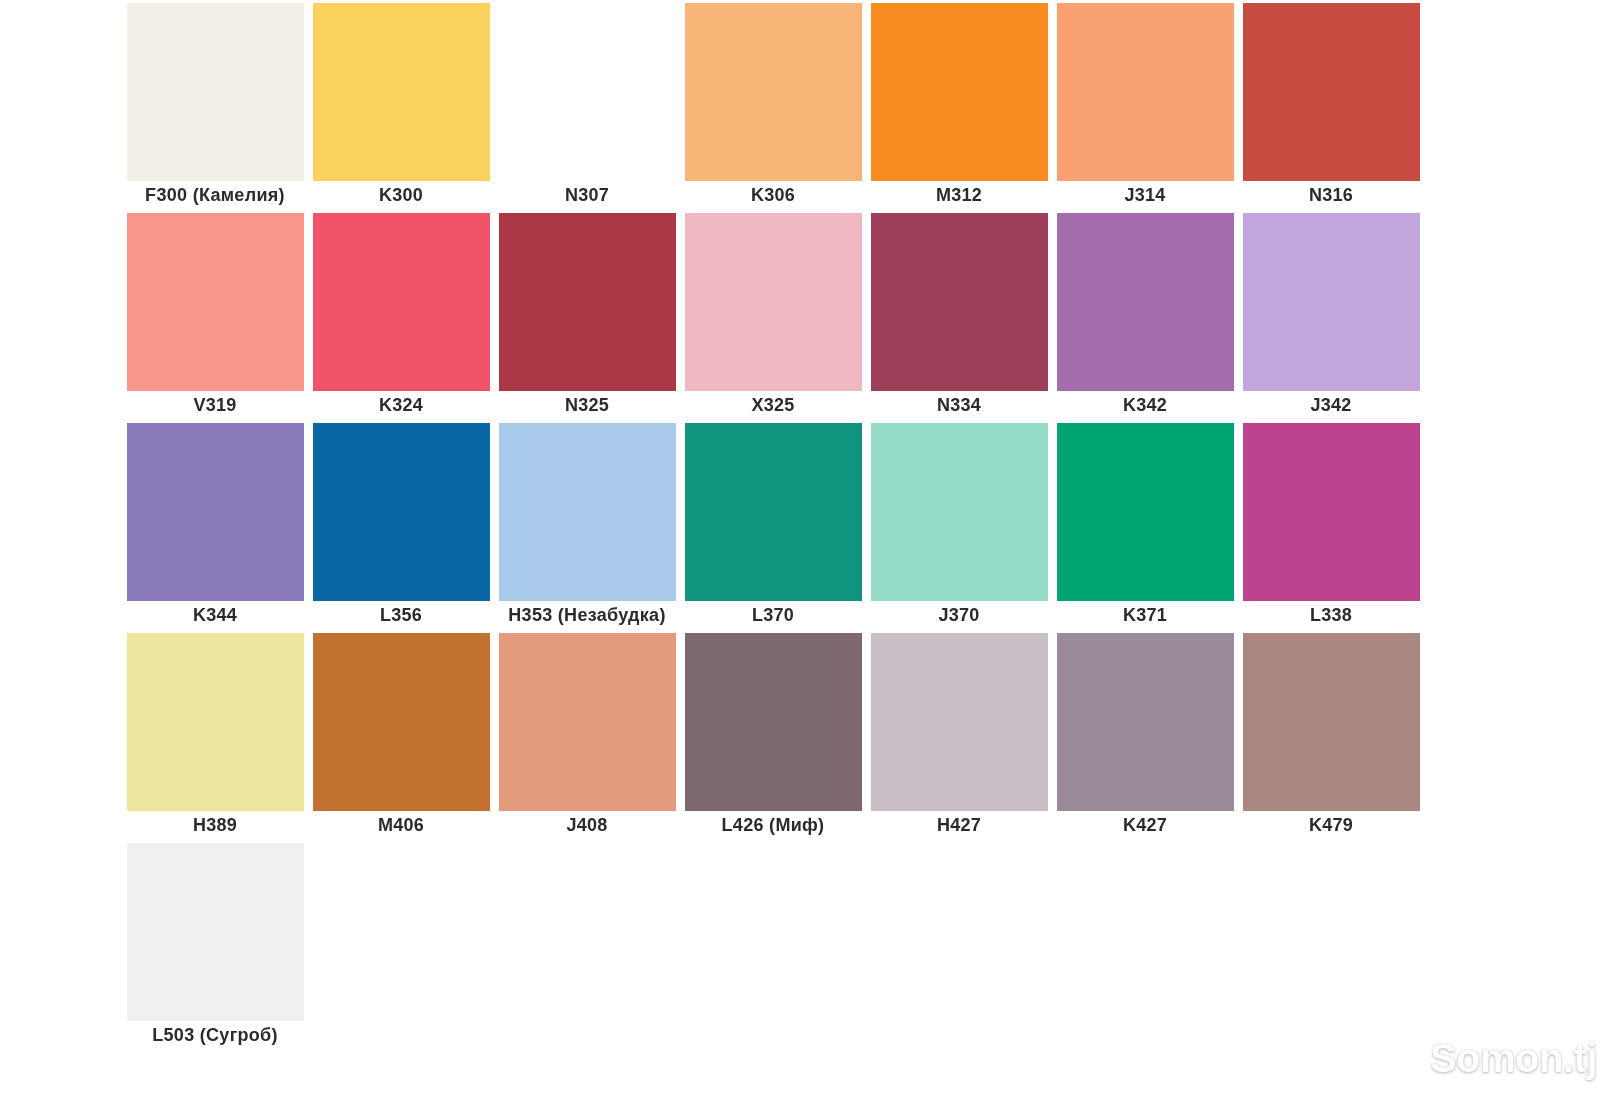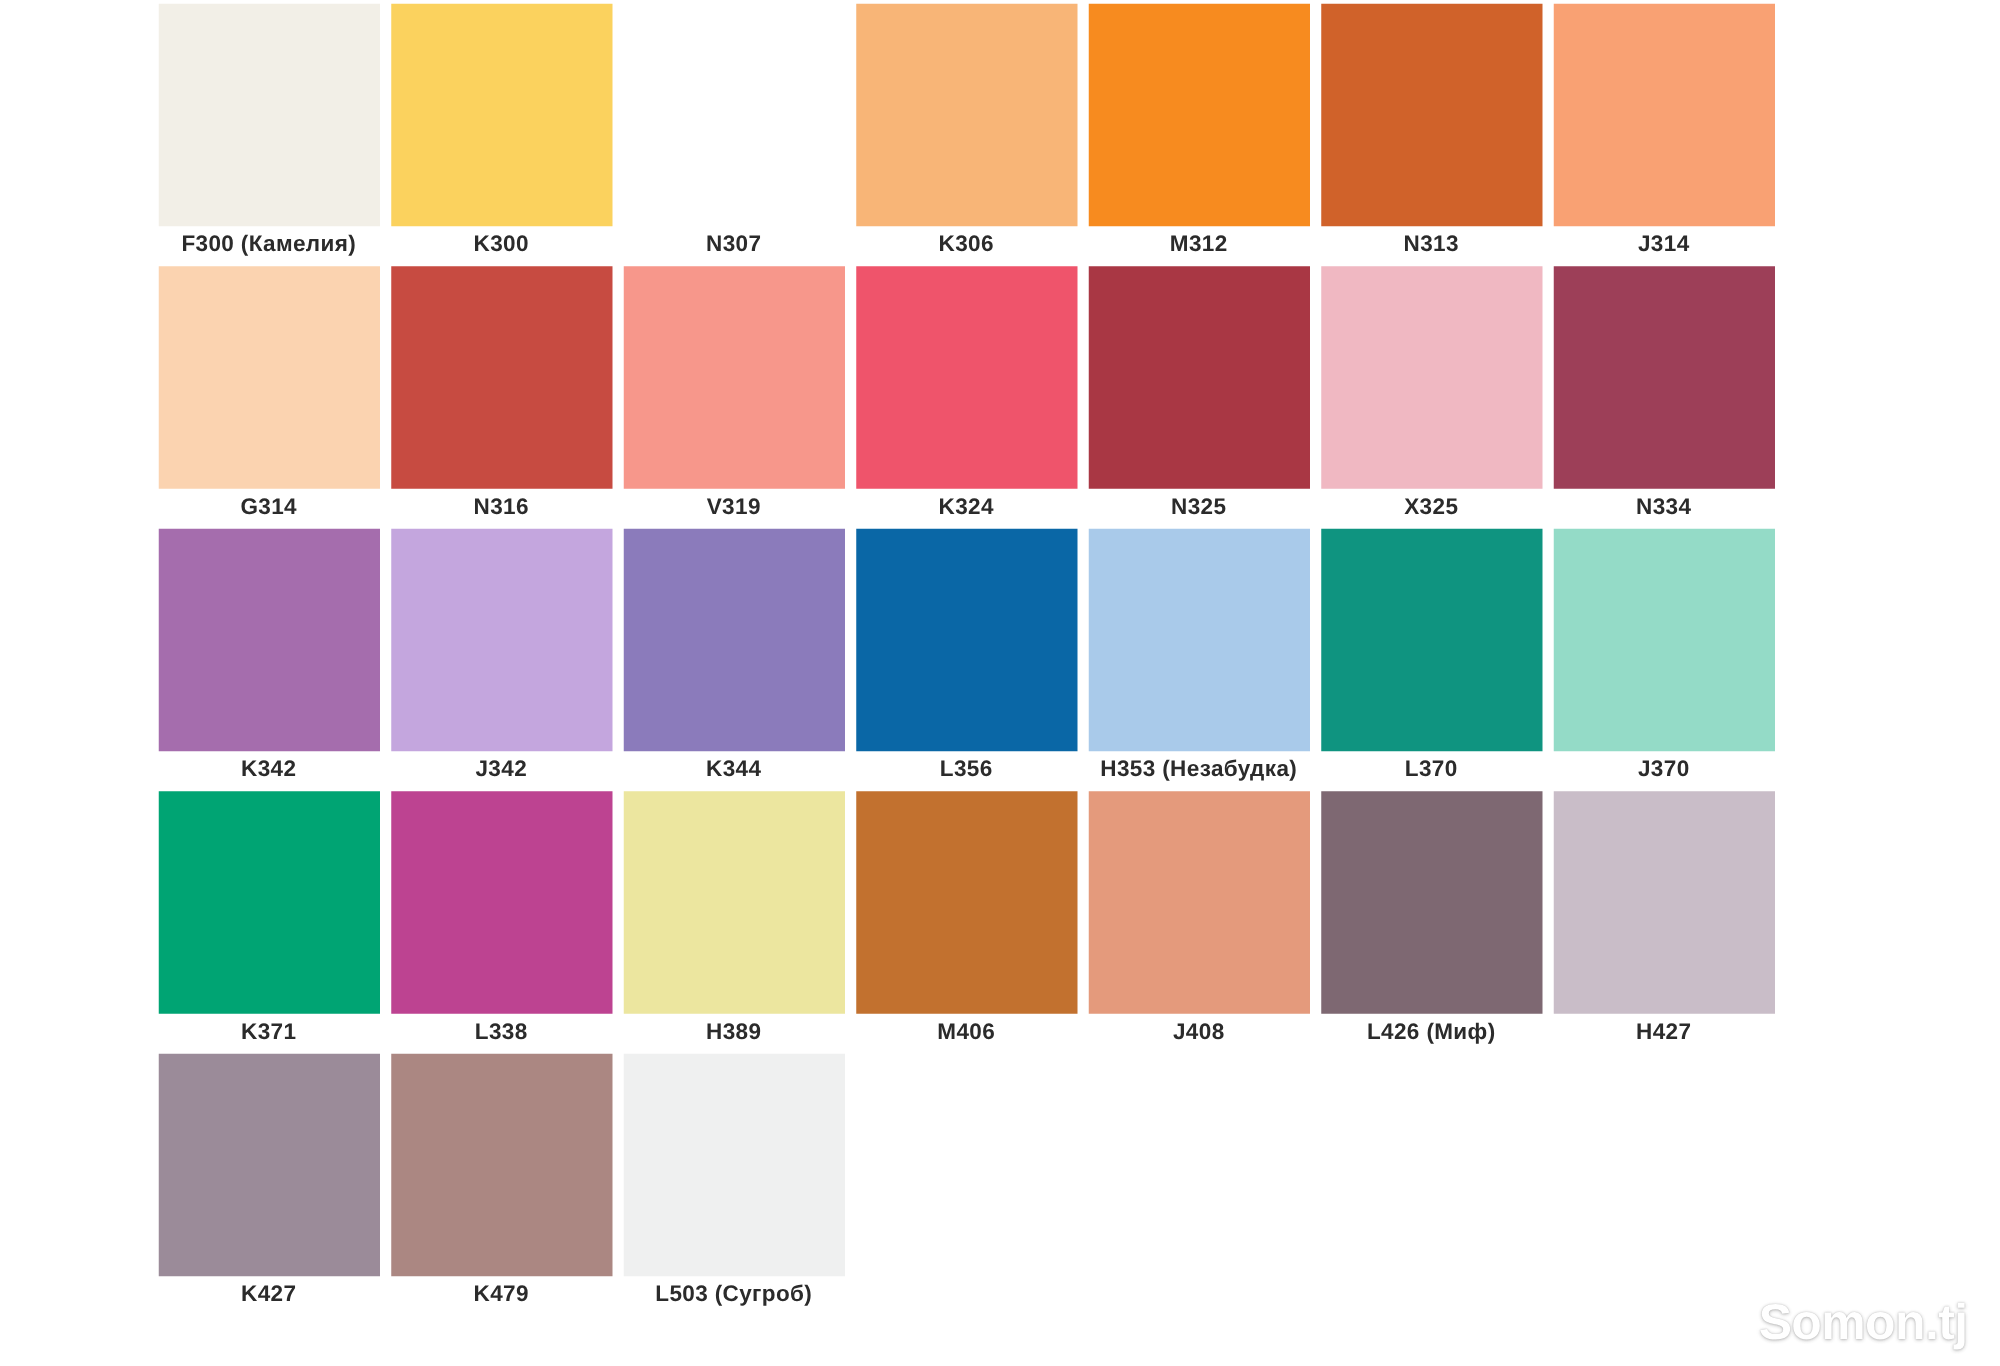--- a/index.html
+++ b/index.html
@@ -60,21 +60,21 @@
     color: #2b2b2b;
     letter-spacing: 0.3px;
     line-height: 29px;
     white-space: nowrap;
     overflow: hidden;
   }
 
   
   #watermark {
     position: absolute;
-    right: 26px;
+    right: 3px;
     bottom: 12px;
     display: flex;
     align-items: center;
     gap: 0;
     opacity: 0.92;
     pointer-events: none;
   }
 
   #watermark-icon {
     width: 38px;
@@ -112,30 +112,22 @@
       </div>
       <div class="swatch-cell">
         <div class="swatch-chip" style="background: rgb(248, 181, 119);"></div>
         <div class="swatch-label">K306</div>
       </div>
       <div class="swatch-cell">
         <div class="swatch-chip" style="background: rgb(247, 139, 31);"></div>
         <div class="swatch-label">M312</div>
       </div>
       <div class="swatch-cell">
-        <div class="swatch-chip" style="background: rgb(208, 98, 42);"></div>
-        <div class="swatch-label">N313</div>
-      </div>
-      <div class="swatch-cell">
         <div class="swatch-chip" style="background: rgb(249, 161, 115);"></div>
         <div class="swatch-label">J314</div>
-      </div>
-      <div class="swatch-cell">
-        <div class="swatch-chip" style="background: rgb(251, 211, 176);"></div>
-        <div class="swatch-label">G314</div>
       </div>
       <div class="swatch-cell">
         <div class="swatch-chip" style="background: rgb(199, 75, 65);"></div>
         <div class="swatch-label">N316</div>
       </div>
       <div class="swatch-cell">
         <div class="swatch-chip" style="background: rgb(247, 151, 139);"></div>
         <div class="swatch-label">V319</div>
       </div>
       <div class="swatch-cell">

